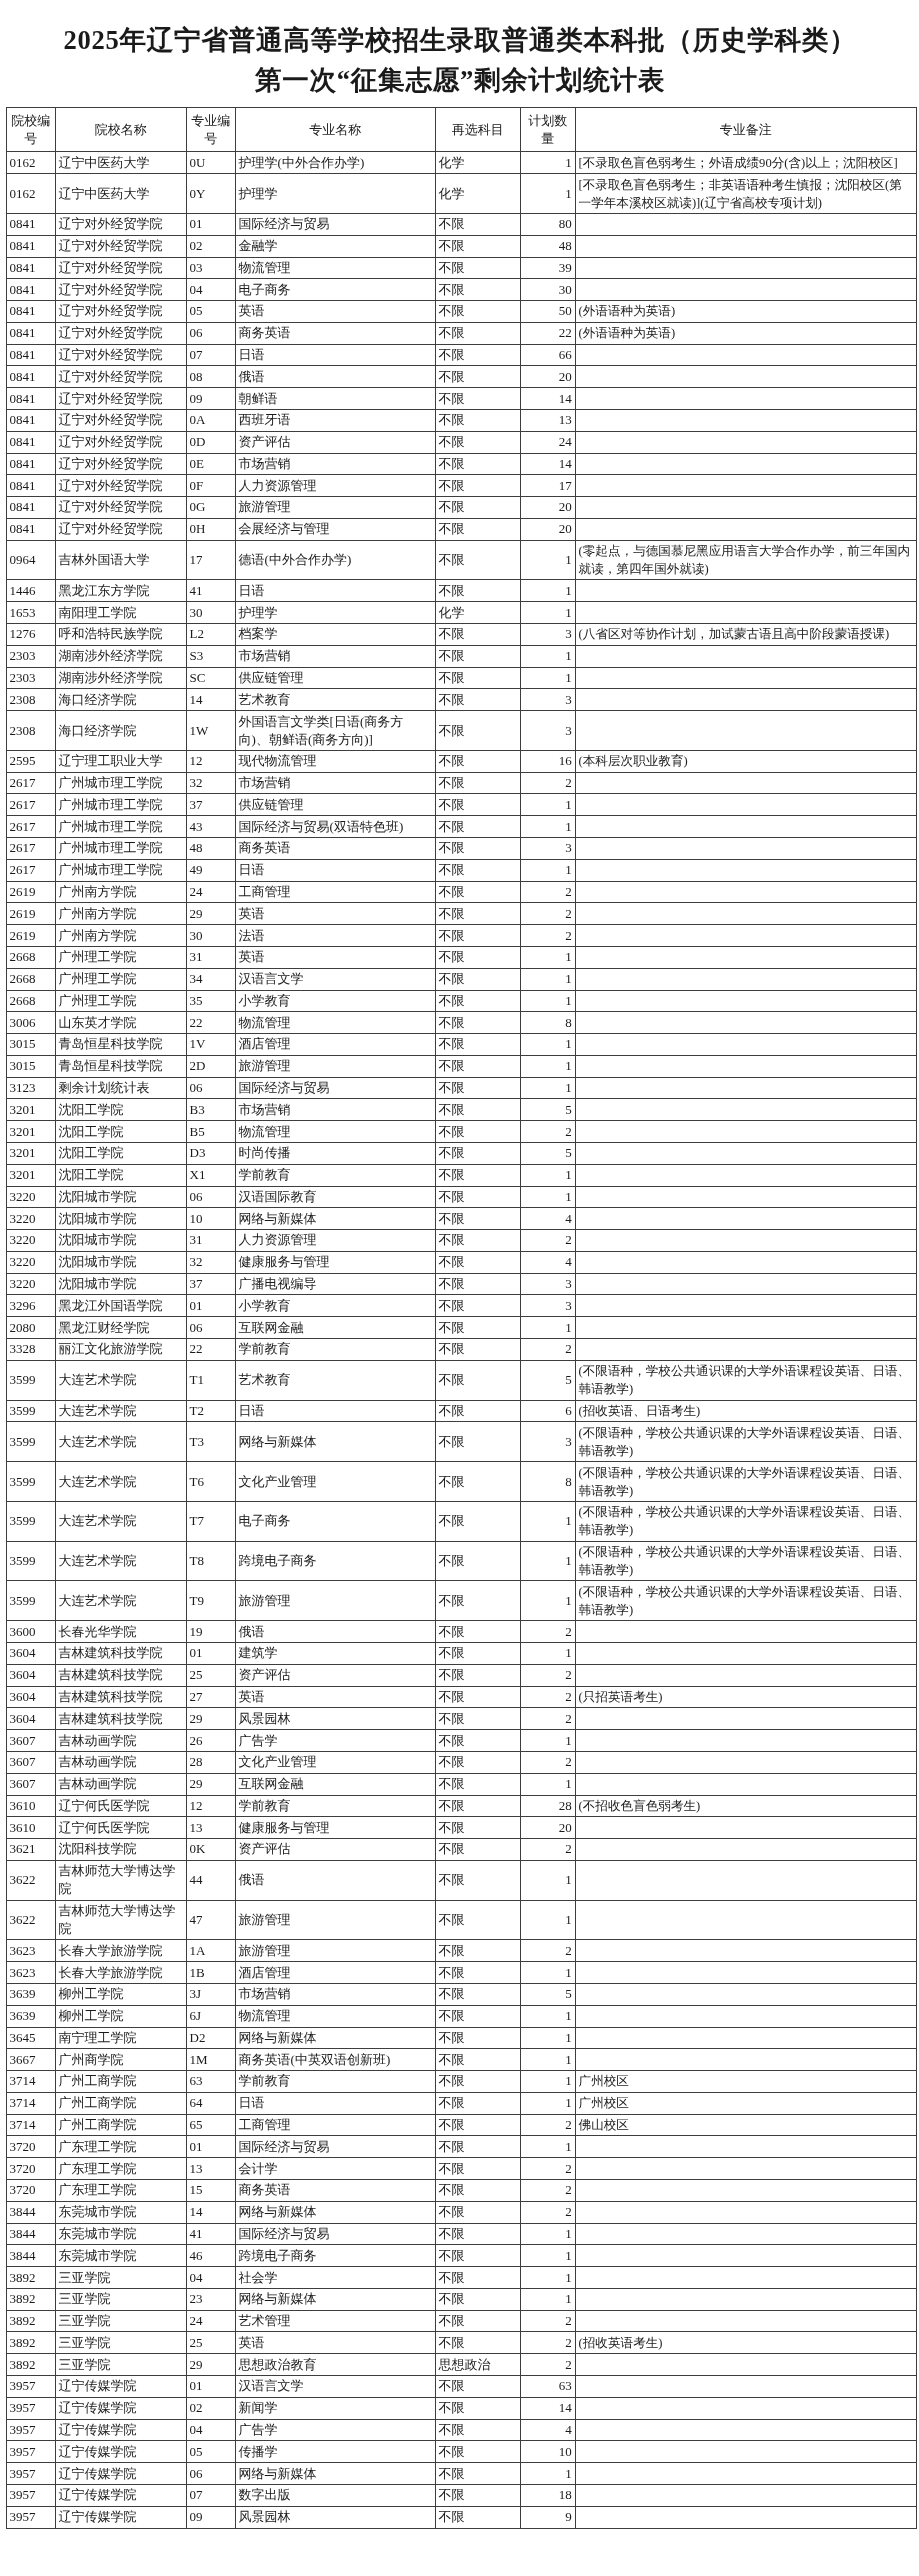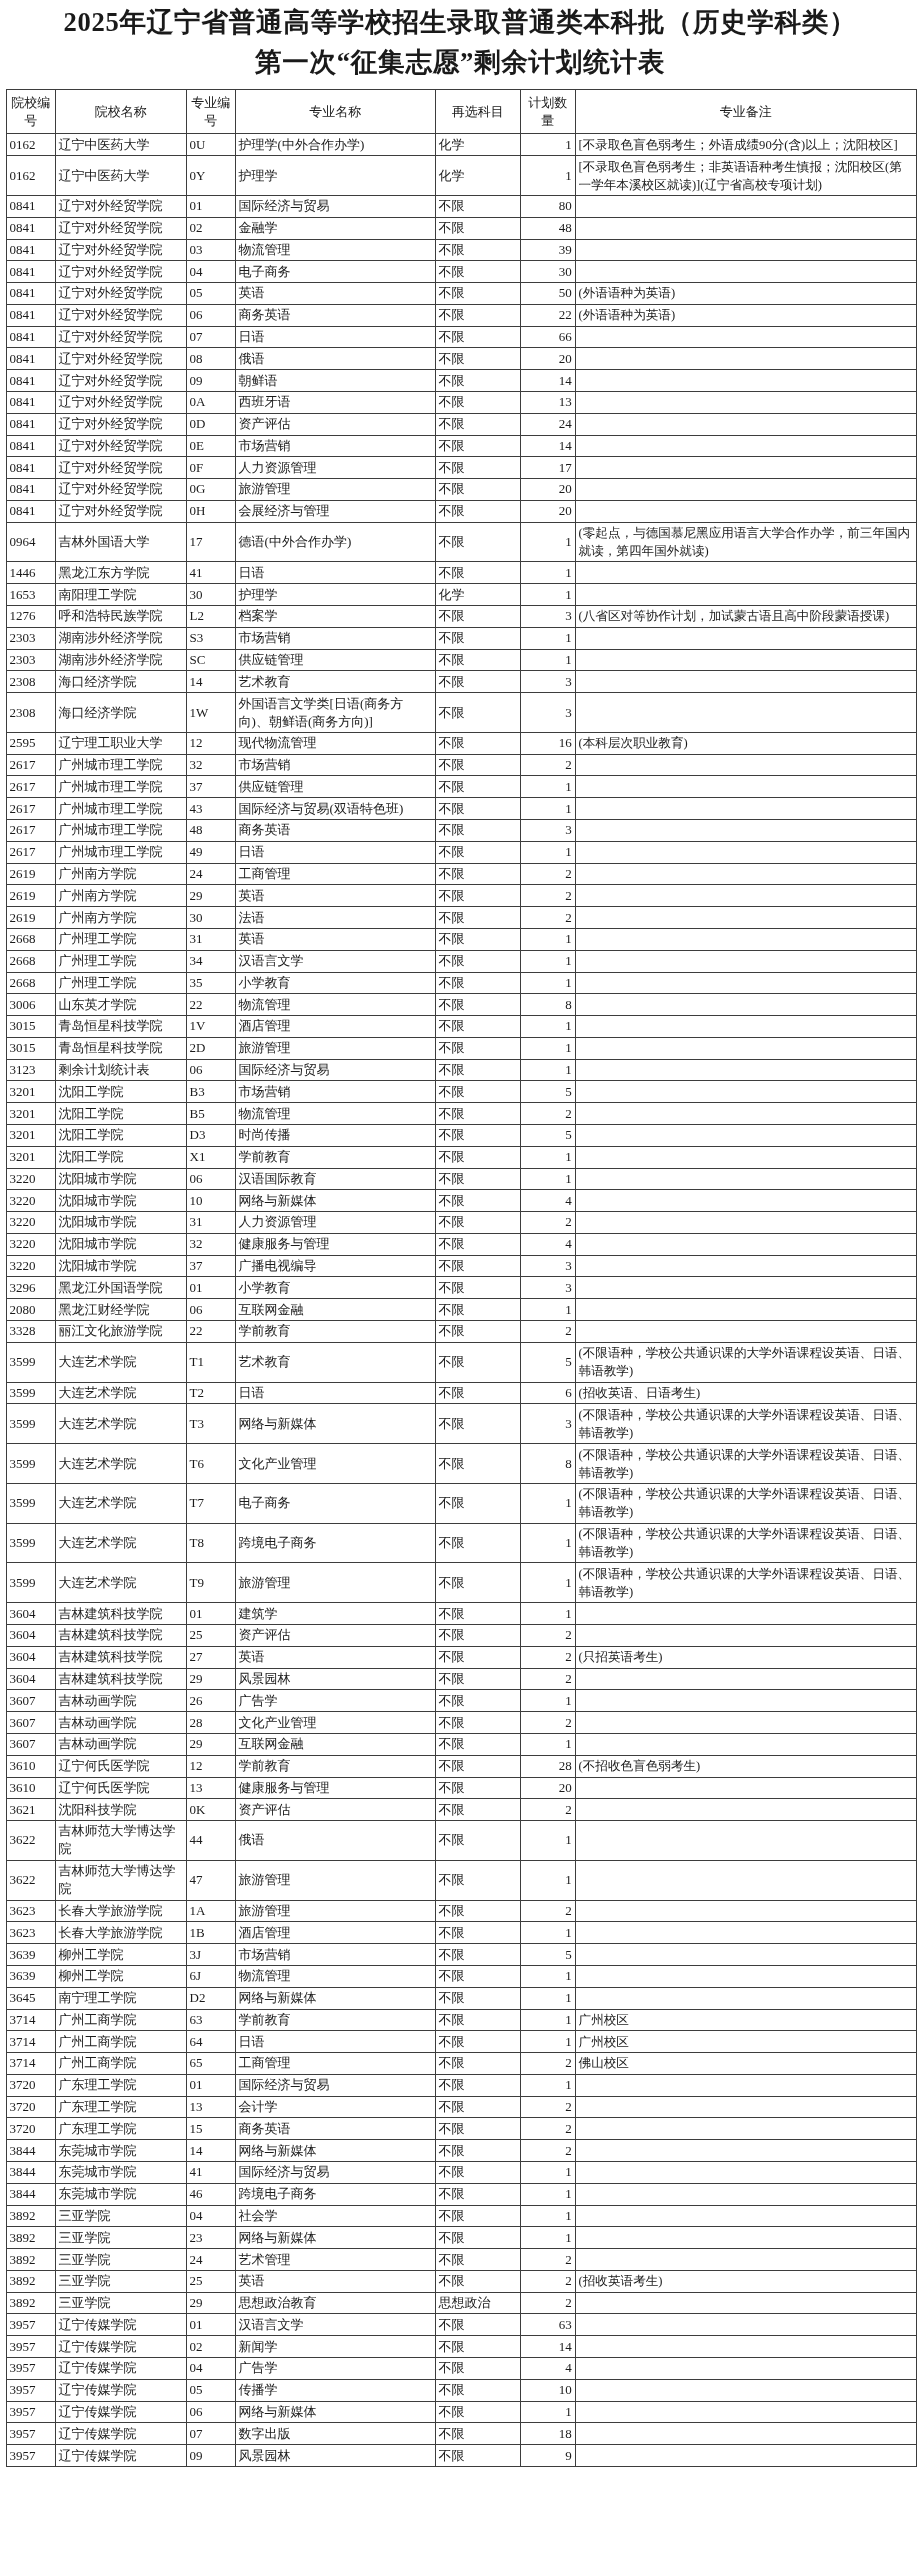--- a/index.html
+++ b/index.html
@@ -10,21 +10,21 @@
   .page {
     width: 920px;
     position: relative;
     background: #ffffff;
     font-family: "Liberation Serif", "DejaVu Serif", serif;
     color: #1a1a1a;
     padding-bottom: 10px;
     box-sizing: border-box;
   }
   .title-block {
-    padding-top: 2px;
+    padding-top: 20px;
     text-align: center;
   }
   .title-line {
     font-size: 26.6px;
     font-weight: bold;
     line-height: 40px;
     letter-spacing: 0.7px;
   }
   table.plan-table {
     border-collapse: collapse;
@@ -616,20 +616,29 @@
         <tr>
           <td class="c0">3599</td>
           <td class="c1">大连艺术学院</td>
           <td class="c2">T9</td>
           <td class="c3">旅游管理</td>
           <td class="c4">不限</td>
           <td class="c5">1</td>
           <td class="c6">(不限语种，学校公共通识课的大学外语课程设英语、日语、韩语教学)</td>
         </tr>
         <tr>
+          <td class="c0">3600</td>
+          <td class="c1">长春光华学院</td>
+          <td class="c2">19</td>
+          <td class="c3">俄语</td>
+          <td class="c4">不限</td>
+          <td class="c5">2</td>
+          <td class="c6"></td>
+        </tr>
+        <tr>
           <td class="c0">3604</td>
           <td class="c1">吉林建筑科技学院</td>
           <td class="c2">01</td>
           <td class="c3">建筑学</td>
           <td class="c4">不限</td>
           <td class="c5">1</td>
           <td class="c6"></td>
         </tr>
         <tr>
           <td class="c0">3604</td>
@@ -764,20 +773,29 @@
           <td class="c3">物流管理</td>
           <td class="c4">不限</td>
           <td class="c5">1</td>
           <td class="c6"></td>
         </tr>
         <tr>
           <td class="c0">3645</td>
           <td class="c1">南宁理工学院</td>
           <td class="c2">D2</td>
           <td class="c3">网络与新媒体</td>
+          <td class="c4">不限</td>
+          <td class="c5">1</td>
+          <td class="c6"></td>
+        </tr>
+        <tr>
+          <td class="c0">3667</td>
+          <td class="c1">广州商学院</td>
+          <td class="c2">1M</td>
+          <td class="c3">商务英语(中英双语创新班)</td>
           <td class="c4">不限</td>
           <td class="c5">1</td>
           <td class="c6"></td>
         </tr>
         <tr>
           <td class="c0">3714</td>
           <td class="c1">广州工商学院</td>
           <td class="c2">63</td>
           <td class="c3">学前教育</td>
           <td class="c4">不限</td>

